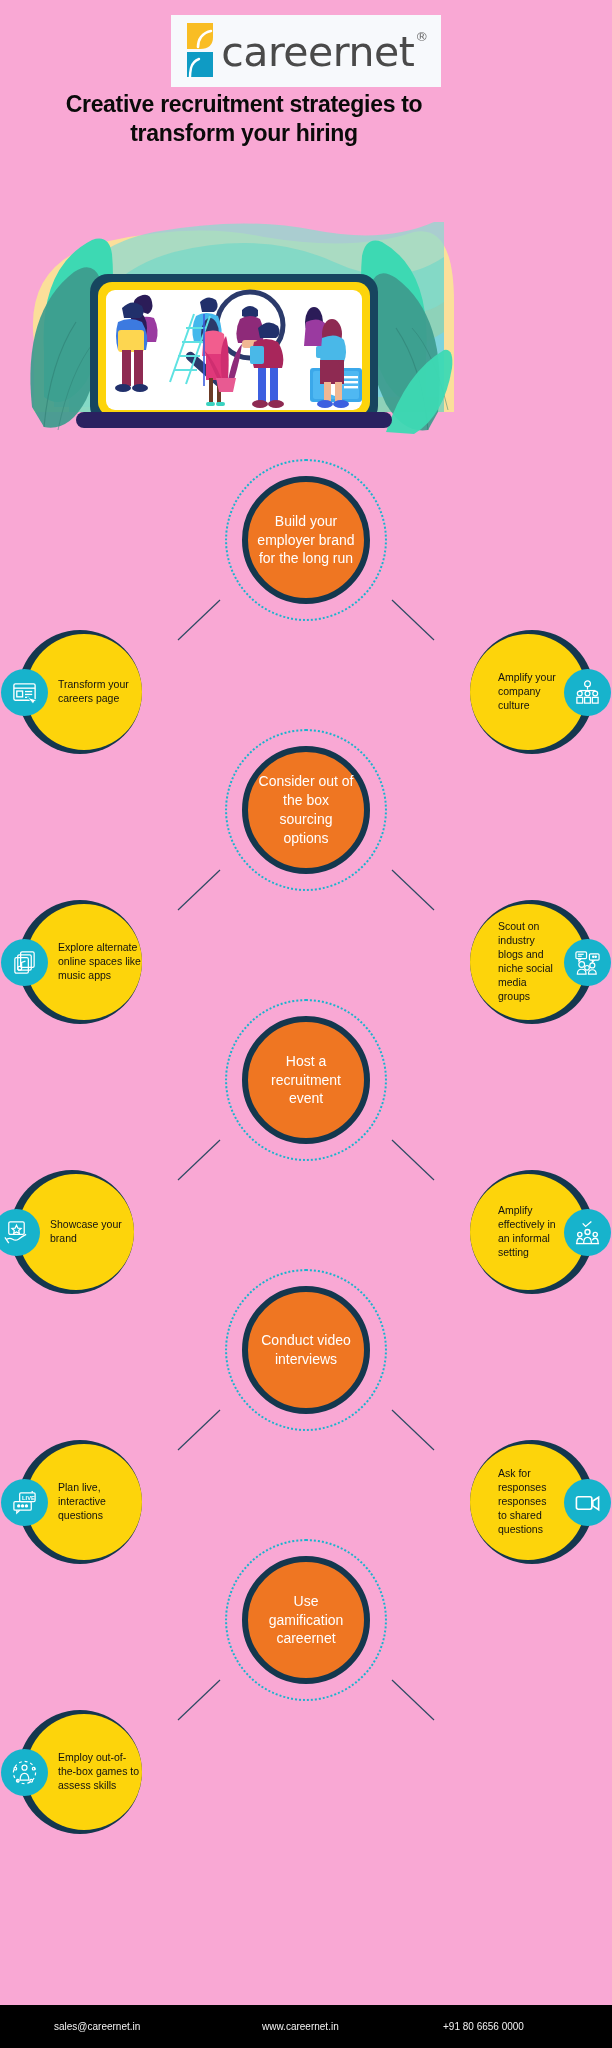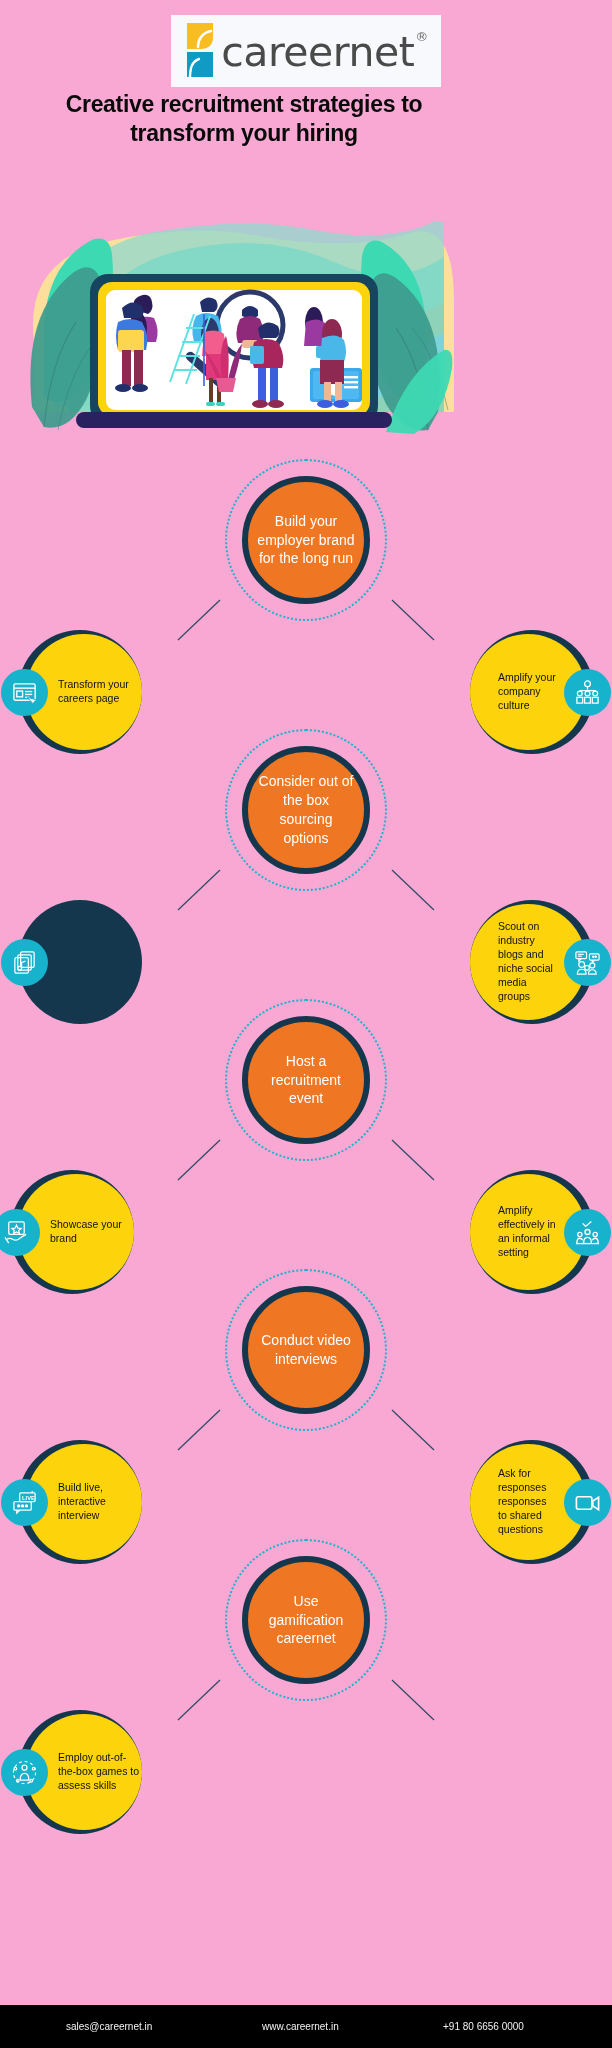--- a/index.html
+++ b/index.html
@@ -167,21 +167,21 @@
     width: 612px; height: 43px;
     background: #000000;
     display: flex;
     align-items: center;
   }
   .footer span {
     color: #f2f2f2;
     font-size: 10px;
     font-family: "Liberation Sans", sans-serif;
   }
-  .footer .f1 { position: absolute; left: 66px; }
+  .footer .f1 { position: absolute; left: 54px; }
   .footer .f2 { position: absolute; left: 262px; }
   .footer .f3 { position: absolute; left: 443px; }
 </style>
 </head>
 <body>
 
 <div id="page">
 
   <div class="logo-wrap">
     <div class="logo-box">
@@ -376,20 +376,23 @@
 
     <div class="main-node" style="top:294px">
       <div class="dots"></div>
       <div class="disc">
         <div class="label">Consider out of the box sourcing options</div>
       </div>
     </div>
 
     <div class="sub-node left" style="left:18px; top:448px">
       <div class="ring"></div>
+      <div class="disc">
+        <div class="label">Explore alternate online spaces like music apps</div>
+      </div>
       <div class="icon-bubble">
         <svg viewBox="0 0 28 28" fill="none" stroke="#ffffff" stroke-width="1.3">
           <rect x="10" y="3" width="14" height="16" rx="1.5"></rect>
           <rect x="7" y="6" width="14" height="16" rx="1.5"></rect>
           <rect x="4" y="9" width="14" height="16" rx="1.5"></rect>
           <circle cx="9" cy="20" r="2"></circle>
           <path d="M11 20 v-6 l4 -1.5"></path>
         </svg>
       </div>
     </div>
@@ -462,21 +465,21 @@
     <div class="main-node" style="top:834px">
       <div class="dots"></div>
       <div class="disc">
         <div class="label">Conduct video interviews</div>
       </div>
     </div>
 
     <div class="sub-node left" style="left:18px; top:988px">
       <div class="ring"></div>
       <div class="disc">
-        <div class="label">Build live, interactive interview</div>
+        <div class="label">Plan live, interactive questions</div>
       </div>
       <div class="icon-bubble">
         <svg viewBox="0 0 28 28" fill="none" stroke="#ffffff" stroke-width="1.3">
           <rect x="9" y="4" width="16" height="9" rx="1.3"></rect>
           <text x="11.5" y="11" font-size="6" fill="#ffffff" stroke="none" font-family="Liberation Sans, sans-serif" font-weight="bold">LIVE</text>
           <rect x="3" y="13" width="18" height="9" rx="1.3"></rect>
           <path d="M6 22 l0 3 l3 -3"></path>
           <circle cx="8" cy="17.5" r="1.1" fill="#ffffff"></circle>
           <circle cx="12" cy="17.5" r="1.1" fill="#ffffff"></circle>
           <circle cx="16" cy="17.5" r="1.1" fill="#ffffff"></circle>

